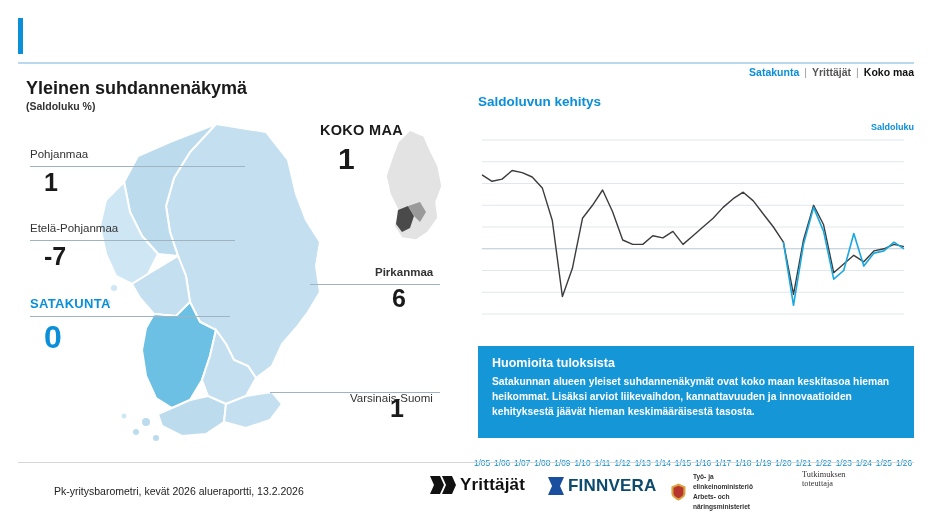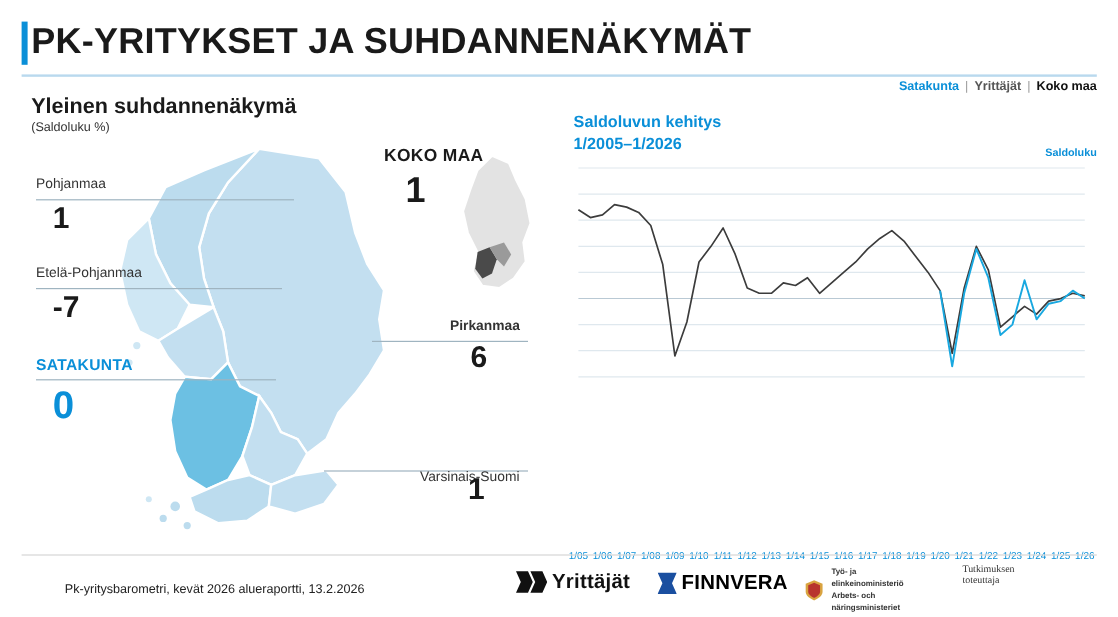--- a/index.html
+++ b/index.html
@@ -43,21 +43,21 @@
   .region-legend .r2 { color: #555; }
   .region-legend .r3 { color: #111; }
 
   
   .left-head {
     position: absolute; left: 26px; top: 78px;
     font-size: 18px; font-weight: bold; color: #1a1a1a;
   }
   .left-sub {
     position: absolute; left: 26px; top: 100px;
-    font-size: 10.5px; font-weight: normal; color: #333;
+    font-size: 10.5px; font-weight: bold; color: #333;
   }
 
   .map-wrap {
     position: absolute; left: 20px; top: 116px; width: 440px; height: 330px;
   }
 
   
   .lbl { position: absolute; font-size: 11.5px; color: #333; }
   .val { position: absolute; font-size: 25px; font-weight: bold; color: #1a1a1a; }
   .leader { position: absolute; height: 1px; background: #9fb4c0; }
@@ -127,41 +127,40 @@
     font-size: 10.5px; color: #222; text-align: right;
   }
   .logos { position: absolute; left: 430px; top: 470px; height: 38px; }
 
   .logo-yrit { position: absolute; left: 0px; top: 4px; display: flex; align-items: center; gap: 4px; }
   .yrit-mark { width: 26px; height: 22px; }
   .yrit-text { font-size: 17px; font-weight: bold; color: #111; letter-spacing: .2px; }
 
   .logo-finnvera { position: absolute; left: 118px; top: 6px; display: flex; align-items: center; gap: 4px; }
   .fv-mark { width: 16px; height: 18px; }
-  .fv-text { font-size: 17px; font-weight: bold; color: #000000; letter-spacing: .2px; }
+  .fv-text { font-size: 17px; font-weight: bold; color: #0c4a6e; letter-spacing: .2px; }
 
   .logo-tem { position: absolute; left: 240px; top: 2px; display: flex; align-items: center; gap: 6px; }
   .tem-mark { width: 24px; height: 26px; }
   .tem-lines { font-size: 6.6px; color: #333; line-height: 1.5; font-weight: bold;}
 
   .logo-tt { position: absolute; left: 370px; top: 0px; }
   .tt-caption { font-size: 8.3px; color: #333; margin-bottom: 2px; margin-left: 2px; font-family: Liberation Serif, serif;}
   .tt-box {
     background: #e23b2e; color: #fff; font-size: 10px; font-weight: bold;
     padding: 4px 8px; letter-spacing: .2px; display: inline-block;
   }
 </style>
 </head>
 <body>
 
 <div class="page">
 
   <div class="title-bar">
     <div class="title-rule"></div>
-    <div class="main-title">PK-YRITYKSET JA SUHDANNENÄKYMÄT</div>
     <div class="title-underline"></div>
   </div>
 
   <div class="region-legend">
     <span class="r1">Satakunta</span>
     <span class="sep">|</span>
     <span class="r2">Yrittäjät</span>
     <span class="sep">|</span>
     <span class="r3">Koko maa</span>
   </div>
@@ -223,40 +222,43 @@
 
     <div class="lbl lbl-pirkanmaa">Pirkanmaa</div>
     <div class="val val-pirkanmaa">6</div>
 
     <div class="lbl lbl-varsinais">Varsinais-Suomi</div>
     <div class="val val-varsinais">1</div>
   </div>
 
   <div class="chart-head">
     <div>Saldoluvun kehitys</div>
-    <div>1/2005–1/2026</div>
   </div>
   <div class="saldo-label">Saldoluku</div>
 
   <div class="chart-area" id="chartArea">
     <svg id="chartSvg" width="436" height="182" viewBox="0 0 436 182">
         <line x1="4" x2="426" y1="4" y2="4" stroke="#dfe8ee" stroke-width="1"></line>
         <line x1="4" x2="426" y1="25.75" y2="25.75" stroke="#dfe8ee" stroke-width="1"></line>
         <line x1="4" x2="426" y1="47.5" y2="47.5" stroke="#dfe8ee" stroke-width="1"></line>
         <line x1="4" x2="426" y1="69.25" y2="69.25" stroke="#dfe8ee" stroke-width="1"></line>
         <line x1="4" x2="426" y1="91" y2="91" stroke="#dfe8ee" stroke-width="1"></line>
         <line x1="4" x2="426" y1="112.75" y2="112.75" stroke="#b9c9d4" stroke-width="1"></line>
         <line x1="4" x2="426" y1="134.5" y2="134.5" stroke="#dfe8ee" stroke-width="1"></line>
         <line x1="4" x2="426" y1="156.25" y2="156.25" stroke="#dfe8ee" stroke-width="1"></line>
         <line x1="4" x2="426" y1="178" y2="178" stroke="#dfe8ee" stroke-width="1"></line>
         <path d="M4.0 38.8 L14.0 45.3 L24.1 43.1 L34.1 34.5 L44.2 36.6 L54.2 41.0 L64.3 51.9 L74.3 84.5 L84.4 160.6 L94.4 132.3 L104.5 82.3 L114.5 69.3 L124.6 54.0 L134.6 75.8 L144.7 104.0 L154.7 108.4 L164.8 108.4 L174.8 99.7 L184.9 101.9 L194.9 95.4 L205.0 108.4 L215.0 99.7 L225.0 91.0 L235.1 82.3 L245.1 71.4 L255.2 62.7 L265.2 56.2 L275.3 64.9 L285.3 78.0 L295.4 91.0 L305.4 106.2 L315.5 158.4 L325.5 104.0 L335.6 69.3 L345.6 88.8 L355.7 136.7 L365.7 128.0 L375.8 119.3 L385.8 125.8 L395.9 114.9 L405.9 112.8 L416.0 108.4 L426.0 110.6" fill="none" stroke="#3c3c3c" stroke-width="1.4" stroke-linejoin="round"></path>
         <path d="M305.4 106.2 L315.5 169.3 L325.5 108.4 L335.6 71.4 L345.6 95.4 L355.7 143.2 L365.7 134.5 L375.8 97.5 L385.8 130.1 L395.9 117.1 L405.9 114.9 L416.0 106.2 L426.0 112.8" fill="none" stroke="#19a8e0" stroke-width="1.6" stroke-linejoin="round"></path>
       </svg>
   <div class="ytick" style="top: 4px;">50</div><div class="ytick" style="top: 25.75px;">40</div><div class="ytick" style="top: 47.5px;">30</div><div class="ytick" style="top: 69.25px;">20</div><div class="ytick" style="top: 91px;">10</div><div class="ytick" style="top: 112.75px;">0</div><div class="ytick" style="top: 134.5px;">-10</div><div class="ytick" style="top: 156.25px;">-20</div><div class="ytick" style="top: 178px;">-30</div><div class="xtick" style="left: 4px;">1/05</div><div class="xtick" style="left: 24.0952px;">1/06</div><div class="xtick" style="left: 44.1905px;">1/07</div><div class="xtick" style="left: 64.2857px;">1/08</div><div class="xtick" style="left: 84.381px;">1/09</div><div class="xtick" style="left: 104.476px;">1/10</div><div class="xtick" style="left: 124.571px;">1/11</div><div class="xtick" style="left: 144.667px;">1/12</div><div class="xtick" style="left: 164.762px;">1/13</div><div class="xtick" style="left: 184.857px;">1/14</div><div class="xtick" style="left: 204.952px;">1/15</div><div class="xtick" style="left: 225.048px;">1/16</div><div class="xtick" style="left: 245.143px;">1/17</div><div class="xtick" style="left: 265.238px;">1/18</div><div class="xtick" style="left: 285.333px;">1/19</div><div class="xtick" style="left: 305.429px;">1/20</div><div class="xtick" style="left: 325.524px;">1/21</div><div class="xtick" style="left: 345.619px;">1/22</div><div class="xtick" style="left: 365.714px;">1/23</div><div class="xtick" style="left: 385.81px;">1/24</div><div class="xtick" style="left: 405.905px;">1/25</div><div class="xtick" style="left: 426px;">1/26</div></div>
 
+  <div class="callout">
+    <div class="callout-title">Huomioita tuloksista</div>
+    <div class="callout-body">Satakunnan alueen yleiset suhdannenäkymät ovat koko maan keskitasoa hieman heikommat. Lisäksi arviot liikevaihdon, kannattavuuden ja innovaatioiden kehityksestä jäävät hieman keskimääräisestä tasosta.</div>
+  </div>
 
   <div class="footer-rule"></div>
   <div class="footer-text">Pk-yritysbarometri, kevät 2026 alueraportti, 13.2.2026</div>
 
   <div class="logos">
     <div class="logo-yrit">
       <svg class="yrit-mark" viewBox="0 0 26 22">
         <polygon points="0,2 10,2 14,11 10,20 0,20 4,11" fill="#111"></polygon>
         <polygon points="12,2 22,2 26,11 22,20 12,20 16,11" fill="#111"></polygon>
       </svg>

